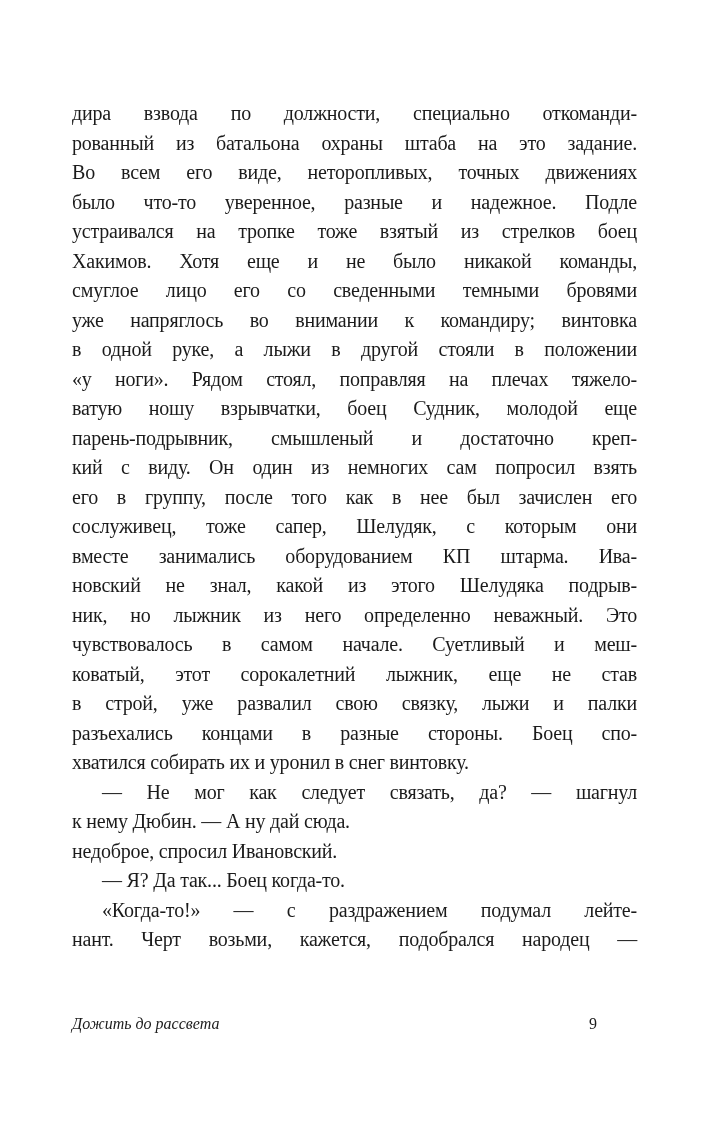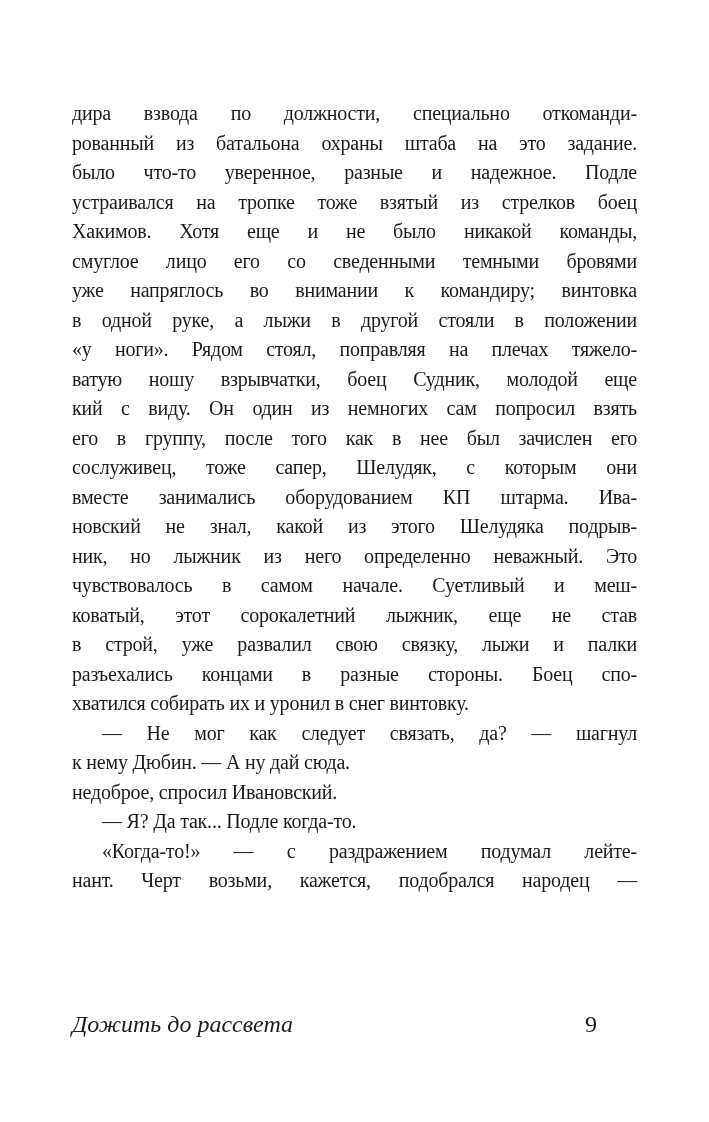--- a/index.html
+++ b/index.html
@@ -41,69 +41,71 @@
     padding-left: 30px;
   }
   .footer {
     position: absolute;
     left: 72px;
     top: 1009px;
     width: 565px;
     display: flex;
     justify-content: space-between;
     align-items: baseline;
-    font-size: 24px;
+    font-size: 16px;
     line-height: 30px;
   }
   .footer-title {
     font-style: italic;
   }
   .footer-page {
     font-style: normal;
     padding-right: 40px;
   }
 </style>
 </head>
 <body>
 
 <div class="page">
 
   <div class="body-text">
       <div class="para">
         <div class="line justify">дира взвода по должности, специально откоманди-</div>
         <div class="line justify">рованный из батальона охраны штаба на это задание.</div>
+        <div class="line justify">Во всем его виде, неторопливых, точных движениях</div>
         <div class="line justify">было что-то уверенное, разные и надежное. Подле</div>
         <div class="line justify">устраивался на тропке тоже взятый из стрелков боец</div>
         <div class="line justify">Хакимов. Хотя еще и не было никакой команды,</div>
         <div class="line justify">смуглое лицо его со сведенными темными бровями</div>
         <div class="line justify">уже напряглось во внимании к командиру; винтовка</div>
         <div class="line justify">в одной руке, а лыжи в другой стояли в положении</div>
         <div class="line justify">«у ноги». Рядом стоял, поправляя на плечах тяжело-</div>
         <div class="line justify">ватую ношу взрывчатки, боец Судник, молодой еще</div>
+        <div class="line justify">парень-подрывник, смышленый и достаточно креп-</div>
         <div class="line justify">кий с виду. Он один из немногих сам попросил взять</div>
         <div class="line justify">его в группу, после того как в нее был зачислен его</div>
         <div class="line justify">сослуживец, тоже сапер, Шелудяк, с которым они</div>
         <div class="line justify">вместе занимались оборудованием КП штарма. Ива-</div>
         <div class="line justify">новский не знал, какой из этого Шелудяка подрыв-</div>
         <div class="line justify">ник, но лыжник из него определенно неважный. Это</div>
         <div class="line justify">чувствовалось в самом начале. Суетливый и меш-</div>
         <div class="line justify">коватый, этот сорокалетний лыжник, еще не став</div>
         <div class="line justify">в строй, уже развалил свою связку, лыжи и палки</div>
         <div class="line justify">разъехались концами в разные стороны. Боец спо-</div>
         <div class="line">хватился собирать их и уронил в снег винтовку.</div>
       </div>
       <div class="para">
         <div class="line justify indent">— Не мог как следует связать, да? — шагнул</div>
         <div class="line">к нему Дюбин. — А ну дай сюда.</div>
       </div>
       <div class="para">
         <div class="line">недоброе, спросил Ивановский.</div>
       </div>
       <div class="para">
-        <div class="line indent">— Я? Да так... Подле когда-то.</div>
+        <div class="line indent">— Я? Да так... Боец когда-то.</div>
       </div>
       <div class="para">
         <div class="line justify indent">«Когда-то!» — с раздражением подумал лейте-</div>
         <div class="line justify">нант. Черт возьми, кажется, подобрался народец —</div>
       </div>
     </div>
 
   <div class="footer">
     <span class="footer-title">Дожить до рассвета</span>
     <span class="footer-page">9</span>

